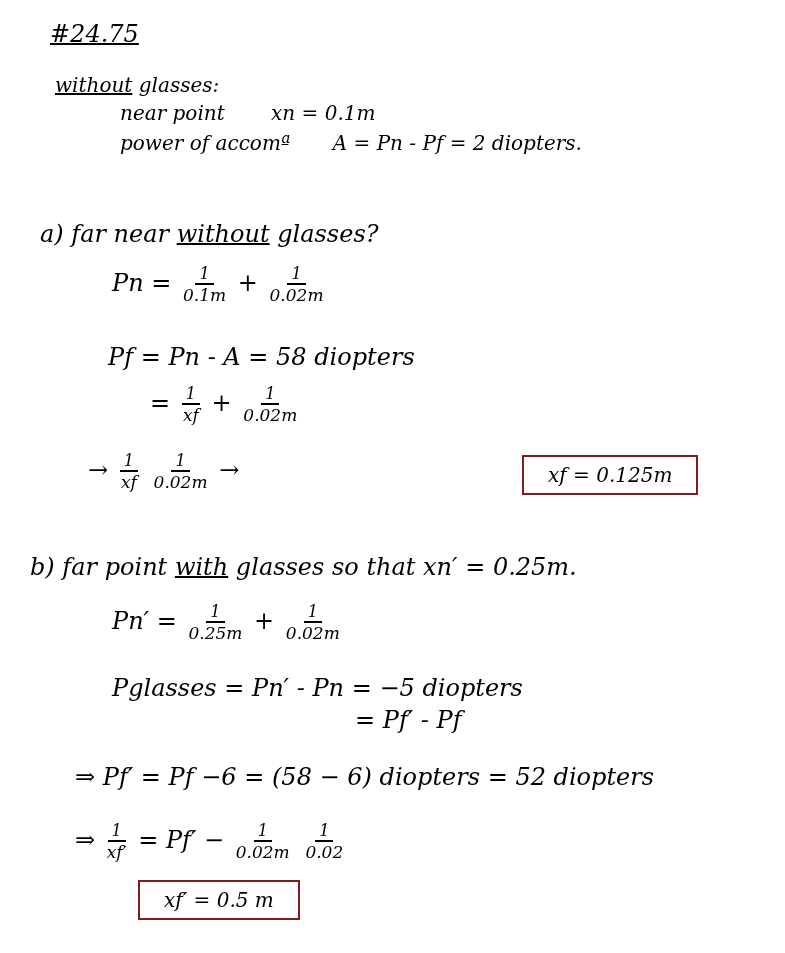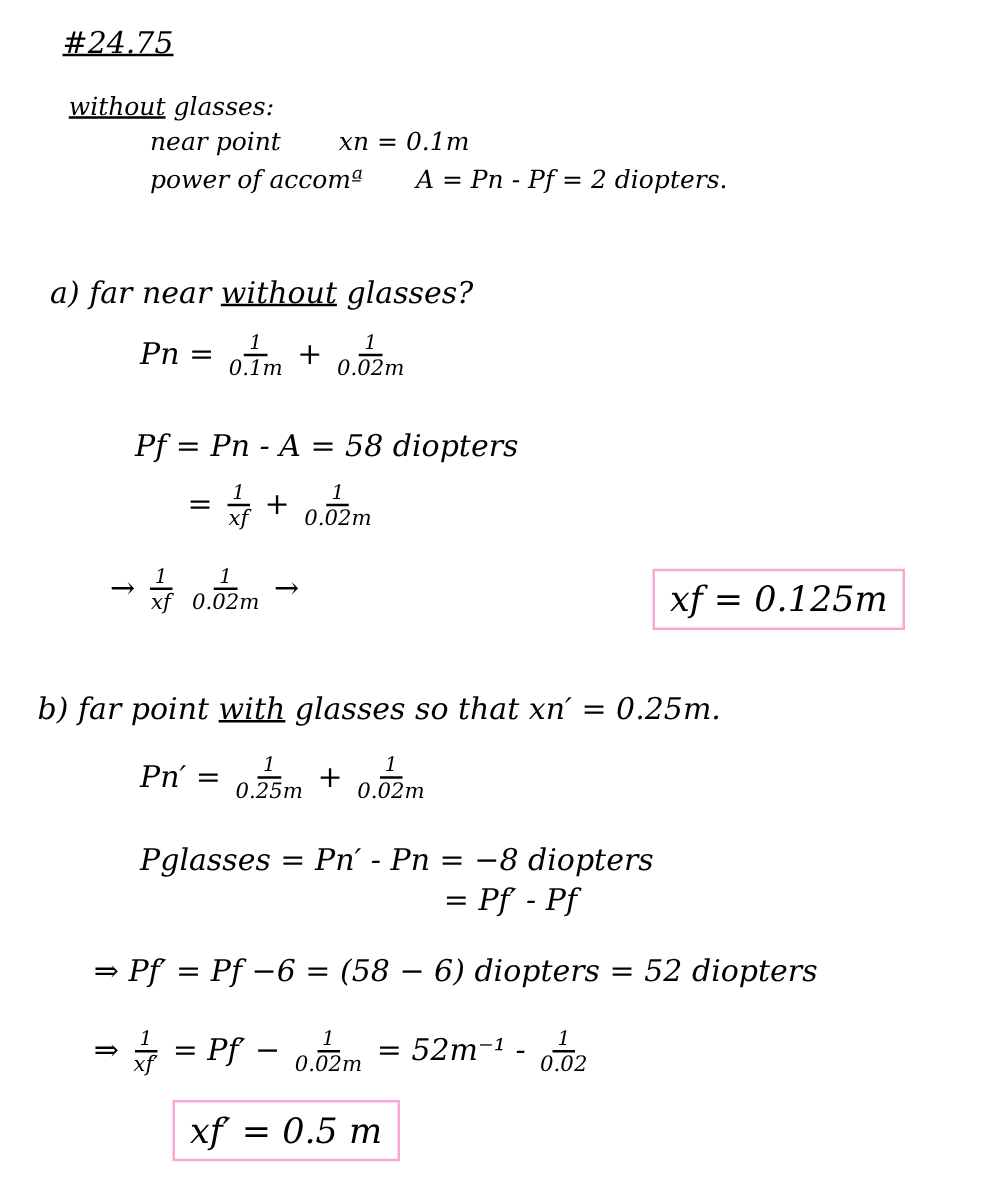--- a/index.html
+++ b/index.html
@@ -4,21 +4,21 @@
 <style>
   html, body { margin:0; padding:0; background:#ffffff; }
   body { width:785px; height:953px; position:relative; overflow:hidden;
          font-family:"DejaVu Serif", serif; font-style:italic; color:#000; }
   .ln { position:absolute; white-space:nowrap; font-size:24px; line-height:1; }
   .sm { font-size:20px; }
   .u { text-decoration:underline; text-decoration-thickness:2px; }
   .frac { display:inline-flex; flex-direction:column; align-items:center; vertical-align:middle; margin:0 4px; }
   .frac .num { font-size:16px; border-bottom:2px solid #000; padding:0 4px; line-height:1.1; }
   .frac .den { font-size:17px; line-height:1.2; }
-  .box { position:absolute; border:2px solid #f9a8d4; padding:6px 12px; font-size:28px; white-space:nowrap; }
+  .box { position:absolute; border:2px solid #7f1d1d; padding:6px 24px; font-size:20px; white-space:nowrap; }
 </style>
 </head>
 <body>
 
 <div class="ln" style="left:50px;top:22px;">
   <span class="u">#24.75</span>
 </div>
 
 <div class="ln sm" style="left:55px;top:75px;">
   <span class="u">without</span>
@@ -92,40 +92,39 @@
       <span class="num">1</span>
       <span class="den">0.25m</span>
     </span>
   <span>+</span>
   <span class="frac">
       <span class="num">1</span>
       <span class="den">0.02m</span>
     </span>
 </div>
 <div class="ln" style="left:112px;top:676px;">
-  <span>Pglasses = Pn′ - Pn = −8 diopters</span>
+  <span>Pglasses = Pn′ - Pn = −5 diopters</span>
 </div>
 <div class="ln" style="left:355px;top:708px;">
   <span>= Pf′ - Pf</span>
 </div>
 <div class="ln" style="left:75px;top:765px;">
   <span>⇒ Pf′ = Pf −6 = (58 − 6) diopters = 52 diopters</span>
 </div>
 <div class="ln" style="left:75px;top:822px;">
   <span>⇒</span>
   <span class="frac">
       <span class="num">1</span>
       <span class="den">xf′</span>
     </span>
   <span>= Pf′ −</span>
   <span class="frac">
       <span class="num">1</span>
       <span class="den">0.02m</span>
     </span>
-  <span>= 52m⁻¹ -</span>
   <span class="frac">
       <span class="num">1</span>
       <span class="den">0.02</span>
     </span>
 </div>
 <div class="box" style="left:138px;top:880px;">
   <span>xf′ = 0.5 m</span>
 </div>
 
 </body></html>

